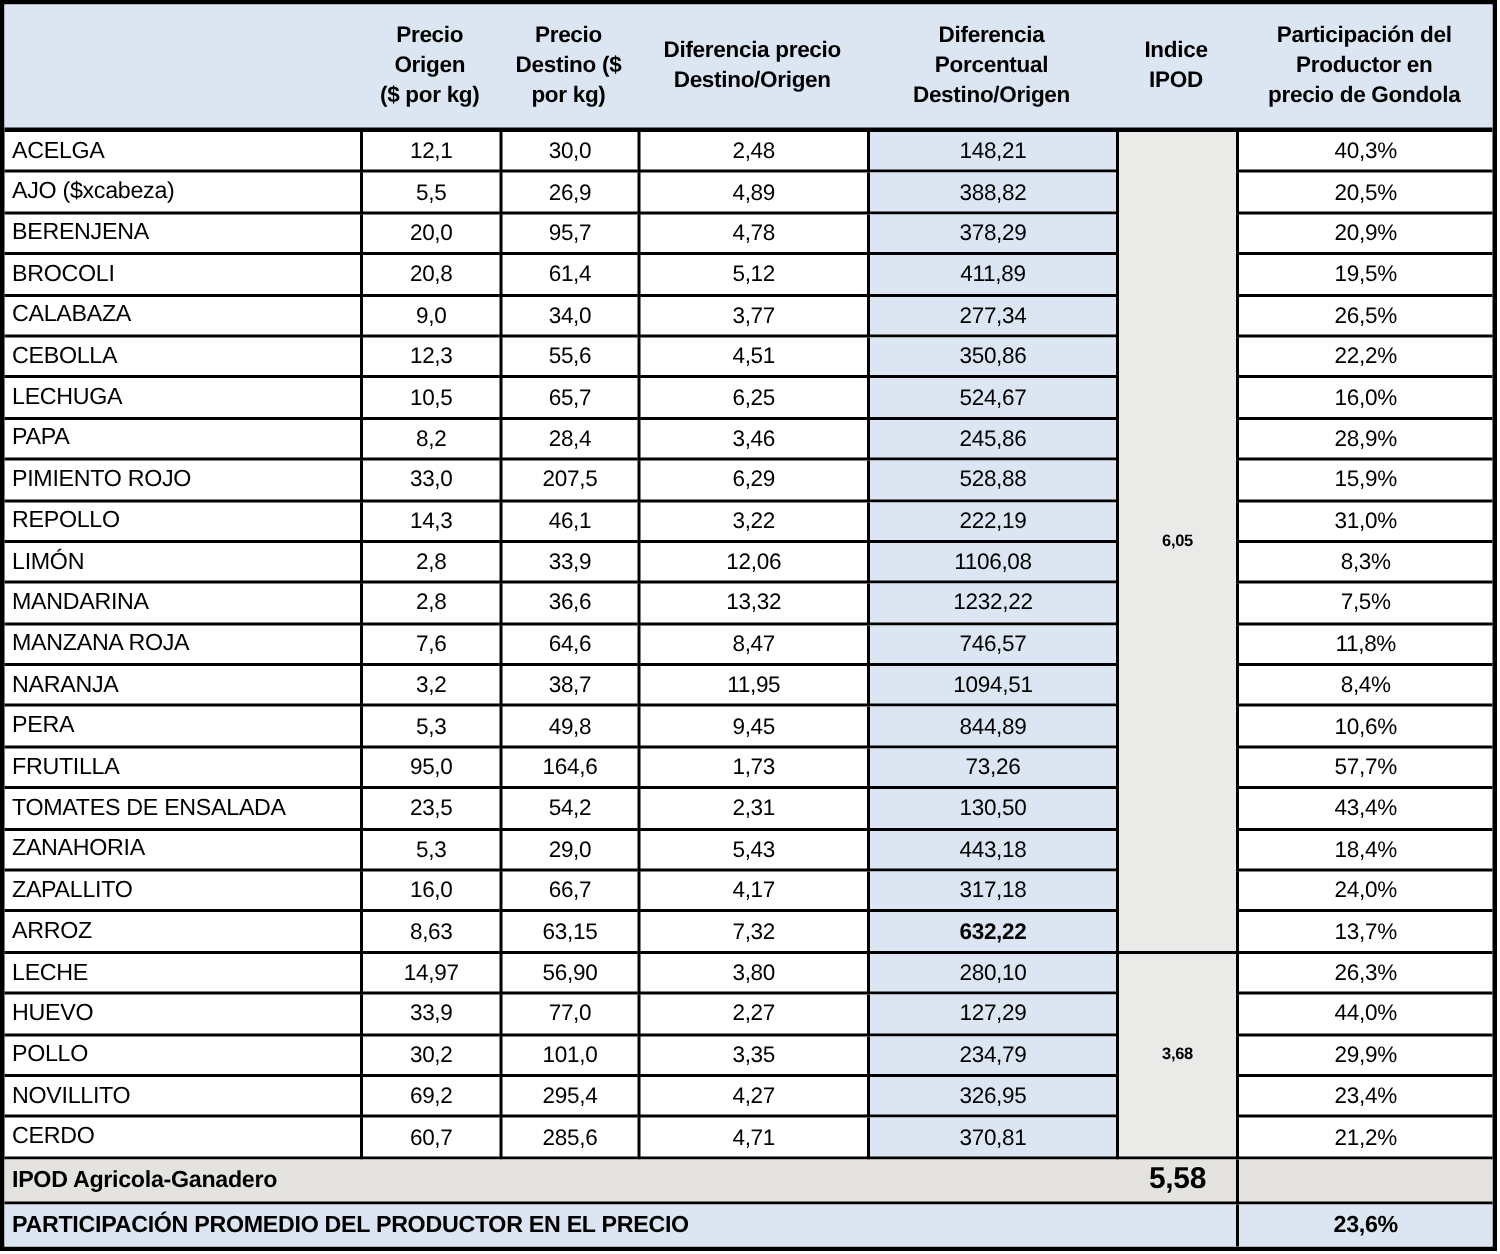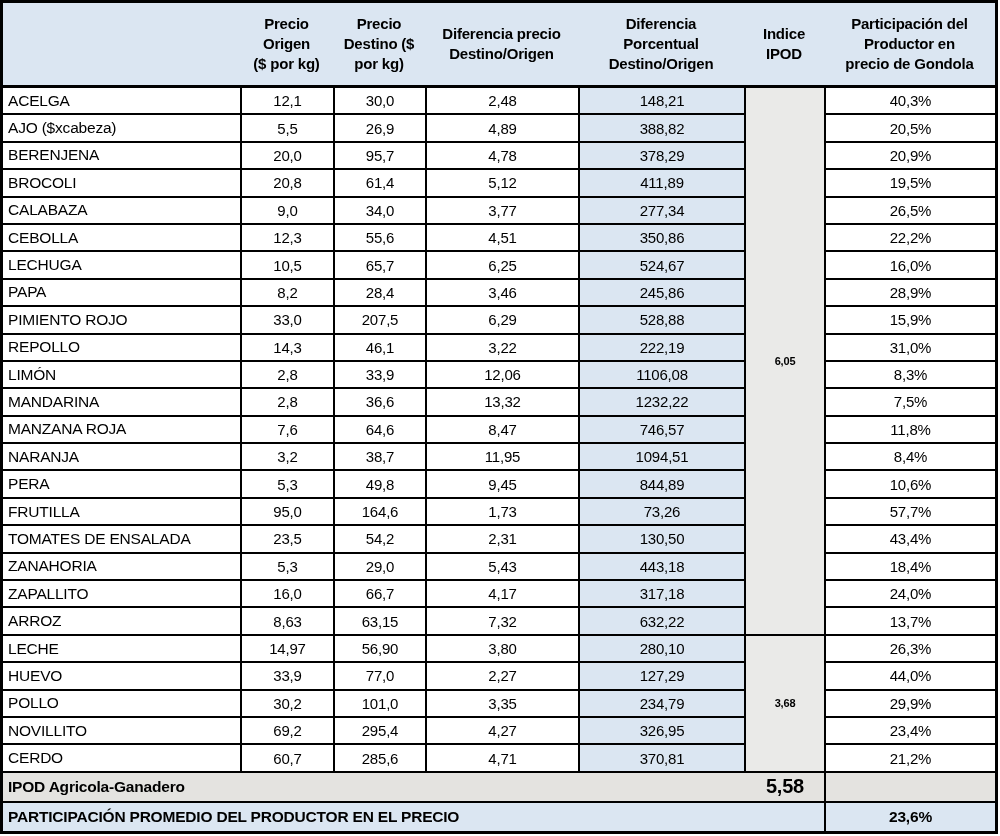--- a/index.html
+++ b/index.html
@@ -203,21 +203,21 @@
     <div class="c name" style="grid-area: 20 / 1;">ZAPALLITO</div>
     <div class="c vline" style="grid-area: 20 / 2;">16,0</div>
     <div class="c vline" style="grid-area: 20 / 3;">66,7</div>
     <div class="c vline" style="grid-area: 20 / 4;">4,17</div>
     <div class="c vline pct" style="grid-area: 20 / 5;">317,18</div>
     <div class="c vline" style="grid-area: 20 / 7;">24,0%</div>
     <div class="c name" style="grid-area: 21 / 1;">ARROZ</div>
     <div class="c vline" style="grid-area: 21 / 2;">8,63</div>
     <div class="c vline" style="grid-area: 21 / 3;">63,15</div>
     <div class="c vline" style="grid-area: 21 / 4;">7,32</div>
-    <div class="c vline pct" style="grid-area: 21 / 5;">632,22</div>
+    <div class="c vline pct" style="grid-area: 21 / 5; font-weight: bold;">632,22</div>
     <div class="c vline" style="grid-area: 21 / 7;">13,7%</div>
     <div class="c name" style="grid-area: 22 / 1;">LECHE</div>
     <div class="c vline" style="grid-area: 22 / 2;">14,97</div>
     <div class="c vline" style="grid-area: 22 / 3;">56,90</div>
     <div class="c vline" style="grid-area: 22 / 4;">3,80</div>
     <div class="c vline pct" style="grid-area: 22 / 5;">280,10</div>
     <div class="c vline" style="grid-area: 22 / 7;">26,3%</div>
     <div class="c name" style="grid-area: 23 / 1;">HUEVO</div>
     <div class="c vline" style="grid-area: 23 / 2;">33,9</div>
     <div class="c vline" style="grid-area: 23 / 3;">77,0</div>

